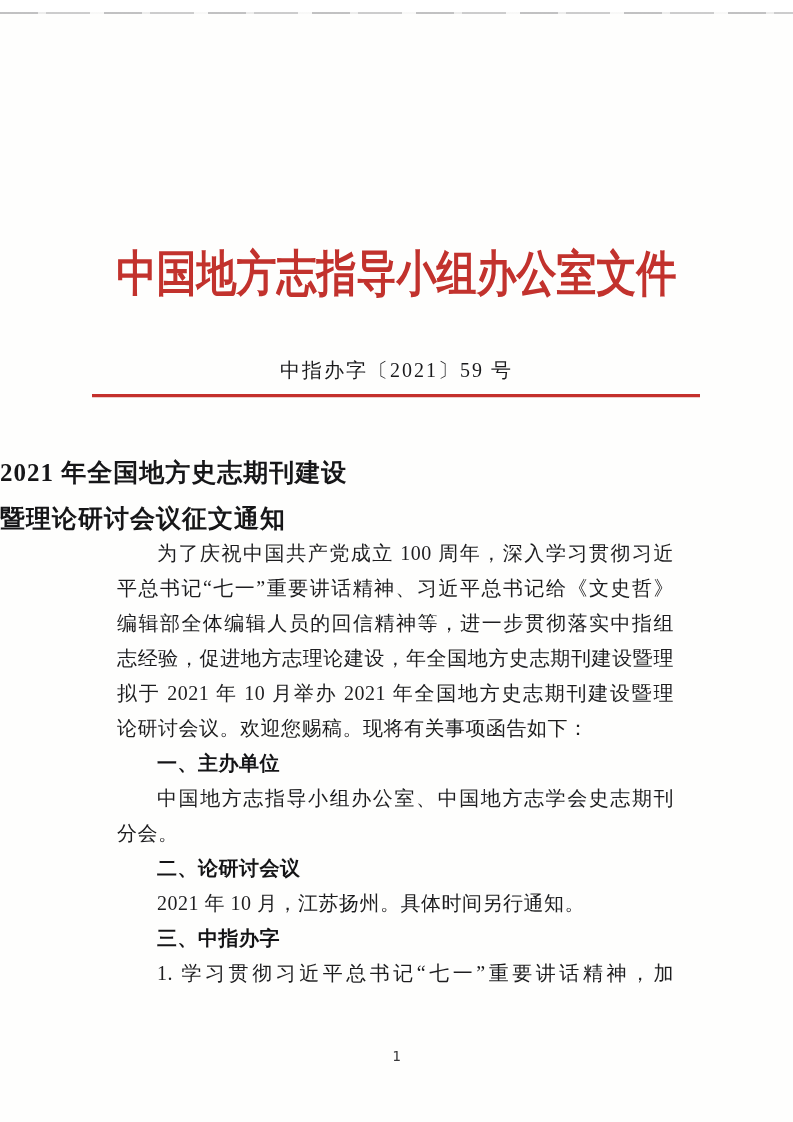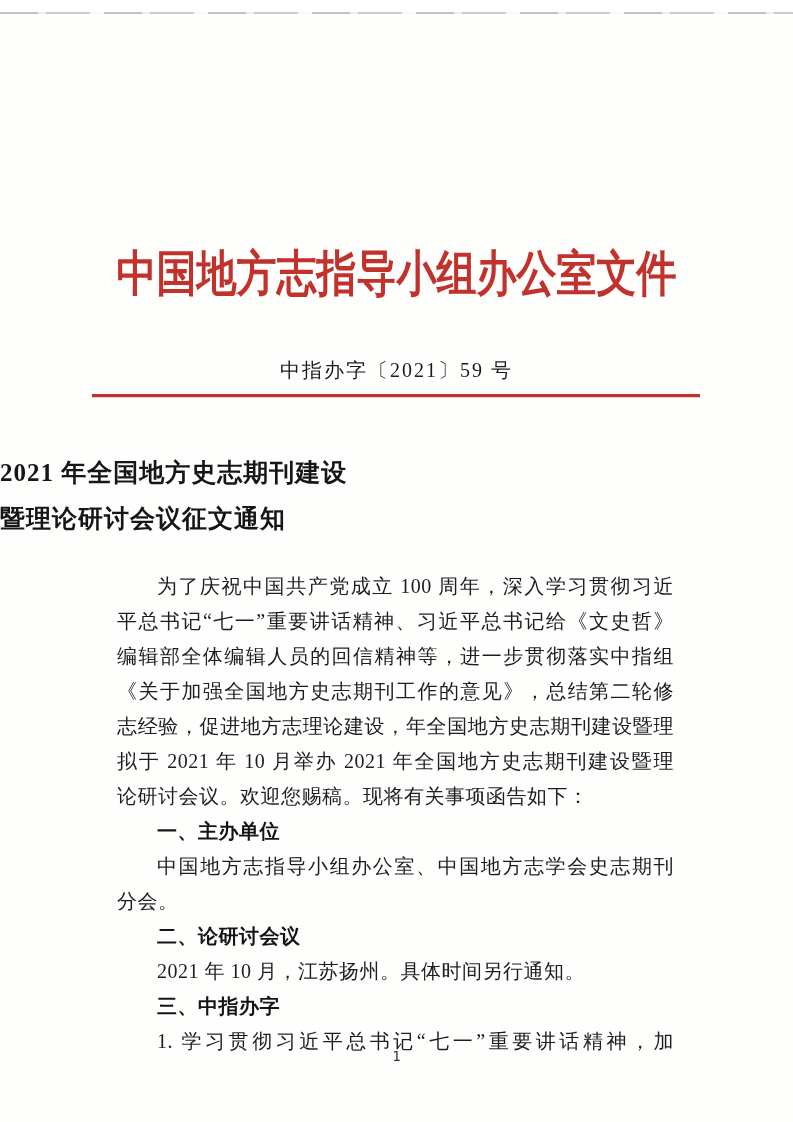--- a/index.html
+++ b/index.html
@@ -68,21 +68,21 @@
     font-size: 25px;
     font-weight: 700;
     line-height: 46px;
     letter-spacing: 1px;
     color: #161618;
   }
   .doc-title .t-line { display: block; }
 
   .body-text {
     position: absolute;
-    top: 557px; left: 117px;
+    top: 524px; left: 117px;
     width: 557px;
     font-size: 20px;
     line-height: 35px;
     letter-spacing: 0.5px;
     color: var(--body-ink, #1d1d1f);
   }
   .ln { white-space: nowrap; }
 
   
   .ln.cont-full {
@@ -134,21 +134,20 @@
 
   <h2 class="doc-title">
     <span class="t-line">2021 年全国地方史志期刊建设</span>
     <span class="t-line">暨理论研讨会议征文通知</span>
   </h2>
 
   <div class="body-text">
     <div class="ln first-full">为了庆祝中国共产党成立 100 周年，深入学习贯彻习近</div>
     <div class="ln cont-full">平总书记“七一”重要讲话精神、习近平总书记给《文史哲》</div>
     <div class="ln cont-full">编辑部全体编辑人员的回信精神等，进一步贯彻落实中指组</div>
-    <div class="ln cont-full">《关于加强全国地方史志期刊工作的意见》，总结第二轮修</div>
     <div class="ln cont-full">志经验，促进地方志理论建设，年全国地方史志期刊建设暨理</div>
     <div class="ln cont-full">拟于 2021 年 10 月举办 2021 年全国地方史志期刊建设暨理</div>
     <div class="ln cont-end">论研讨会议。欢迎您赐稿。现将有关事项函告如下：</div>
     <div class="ln heading">一、主办单位</div>
     <div class="ln first-full">中国地方志指导小组办公室、中国地方志学会史志期刊</div>
     <div class="ln cont-end">分会。</div>
     <div class="ln heading">二、论研讨会议</div>
     <div class="ln first-end">2021 年 10 月，江苏扬州。具体时间另行通知。</div>
     <div class="ln heading">三、中指办字</div>
     <div class="ln first-full">1. 学习贯彻习近平总书记“七一”重要讲话精神，加</div>

